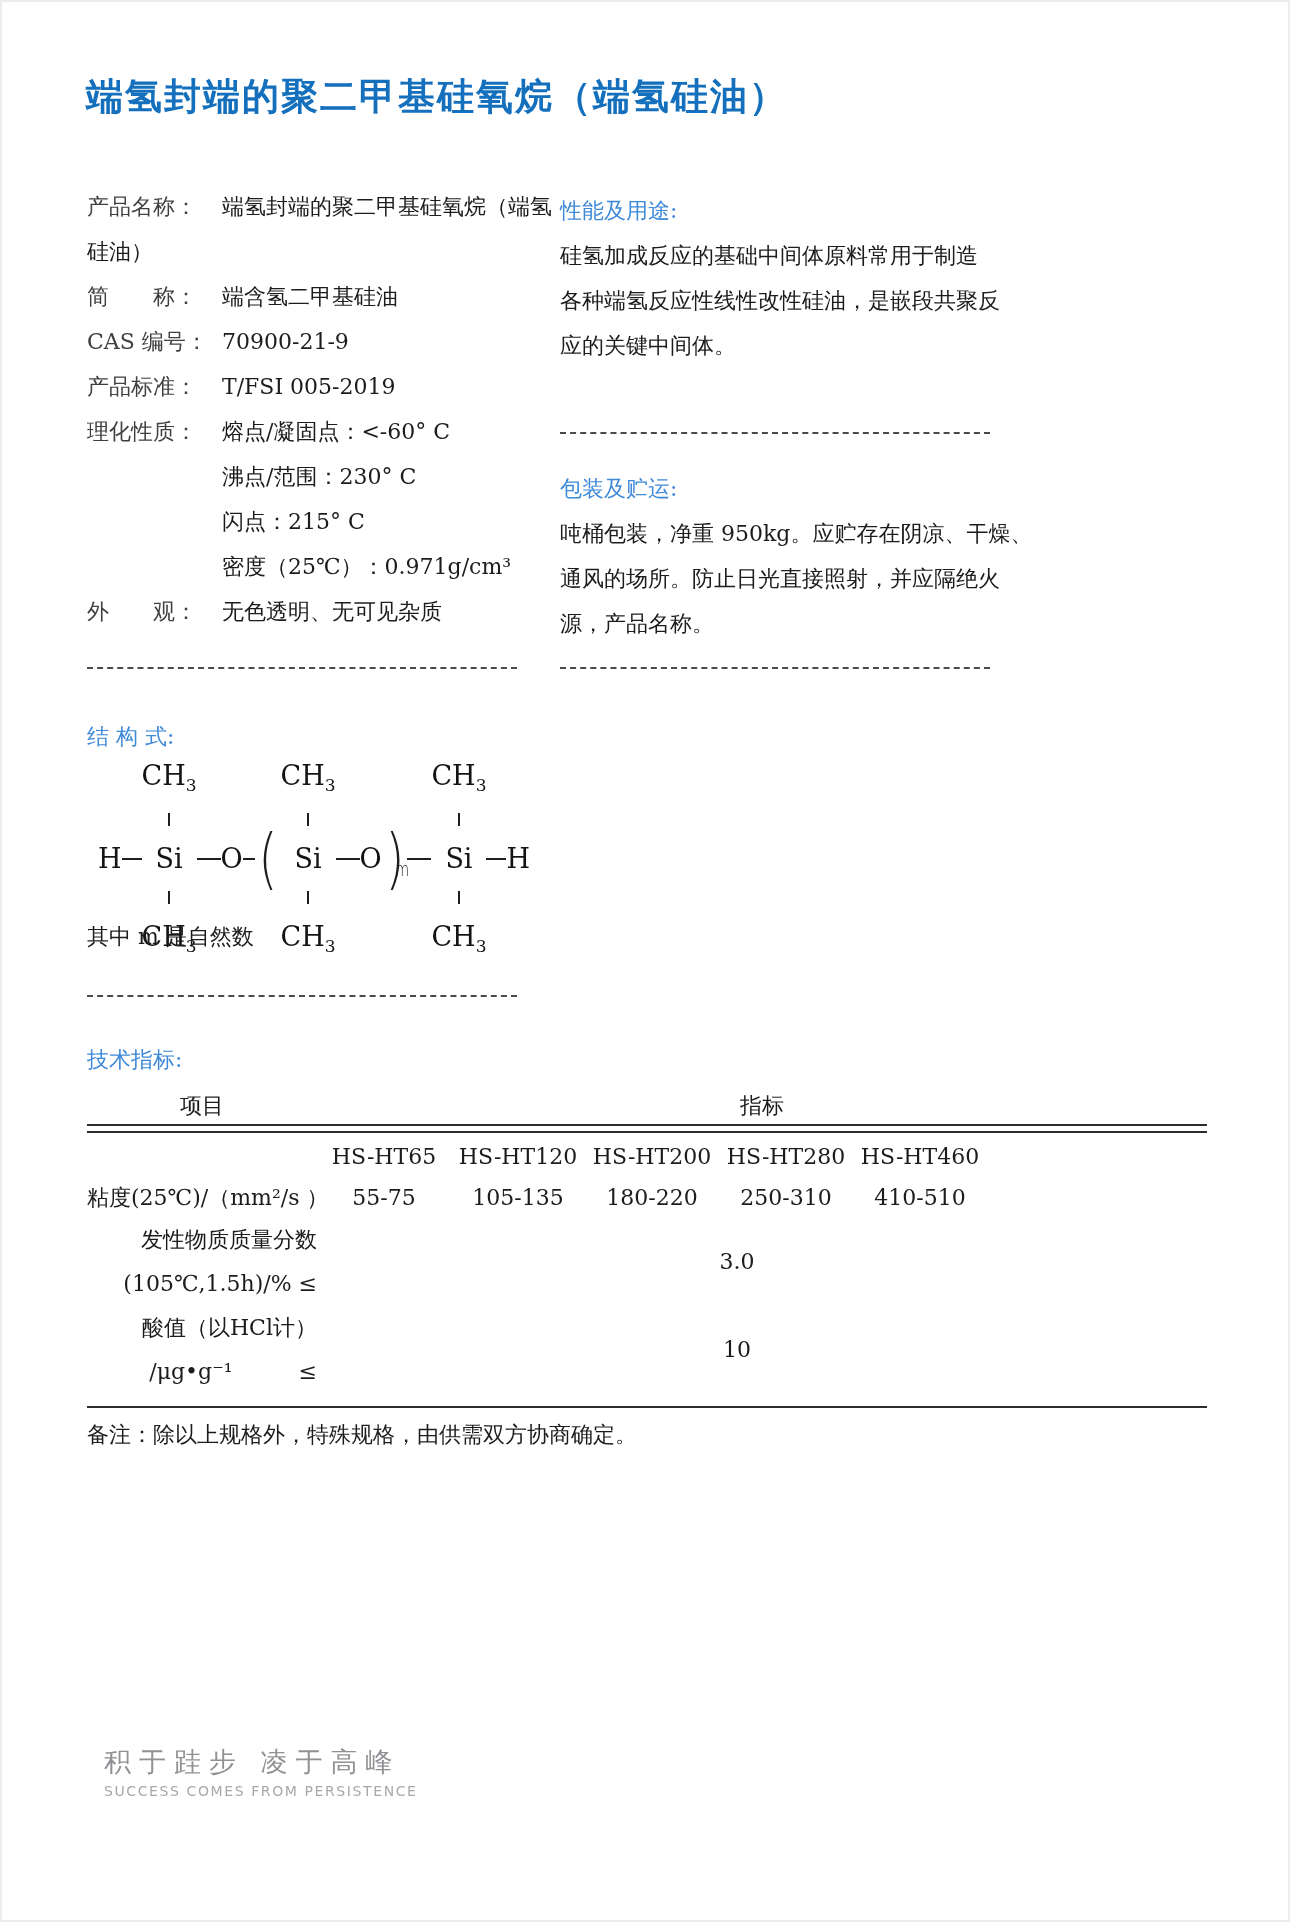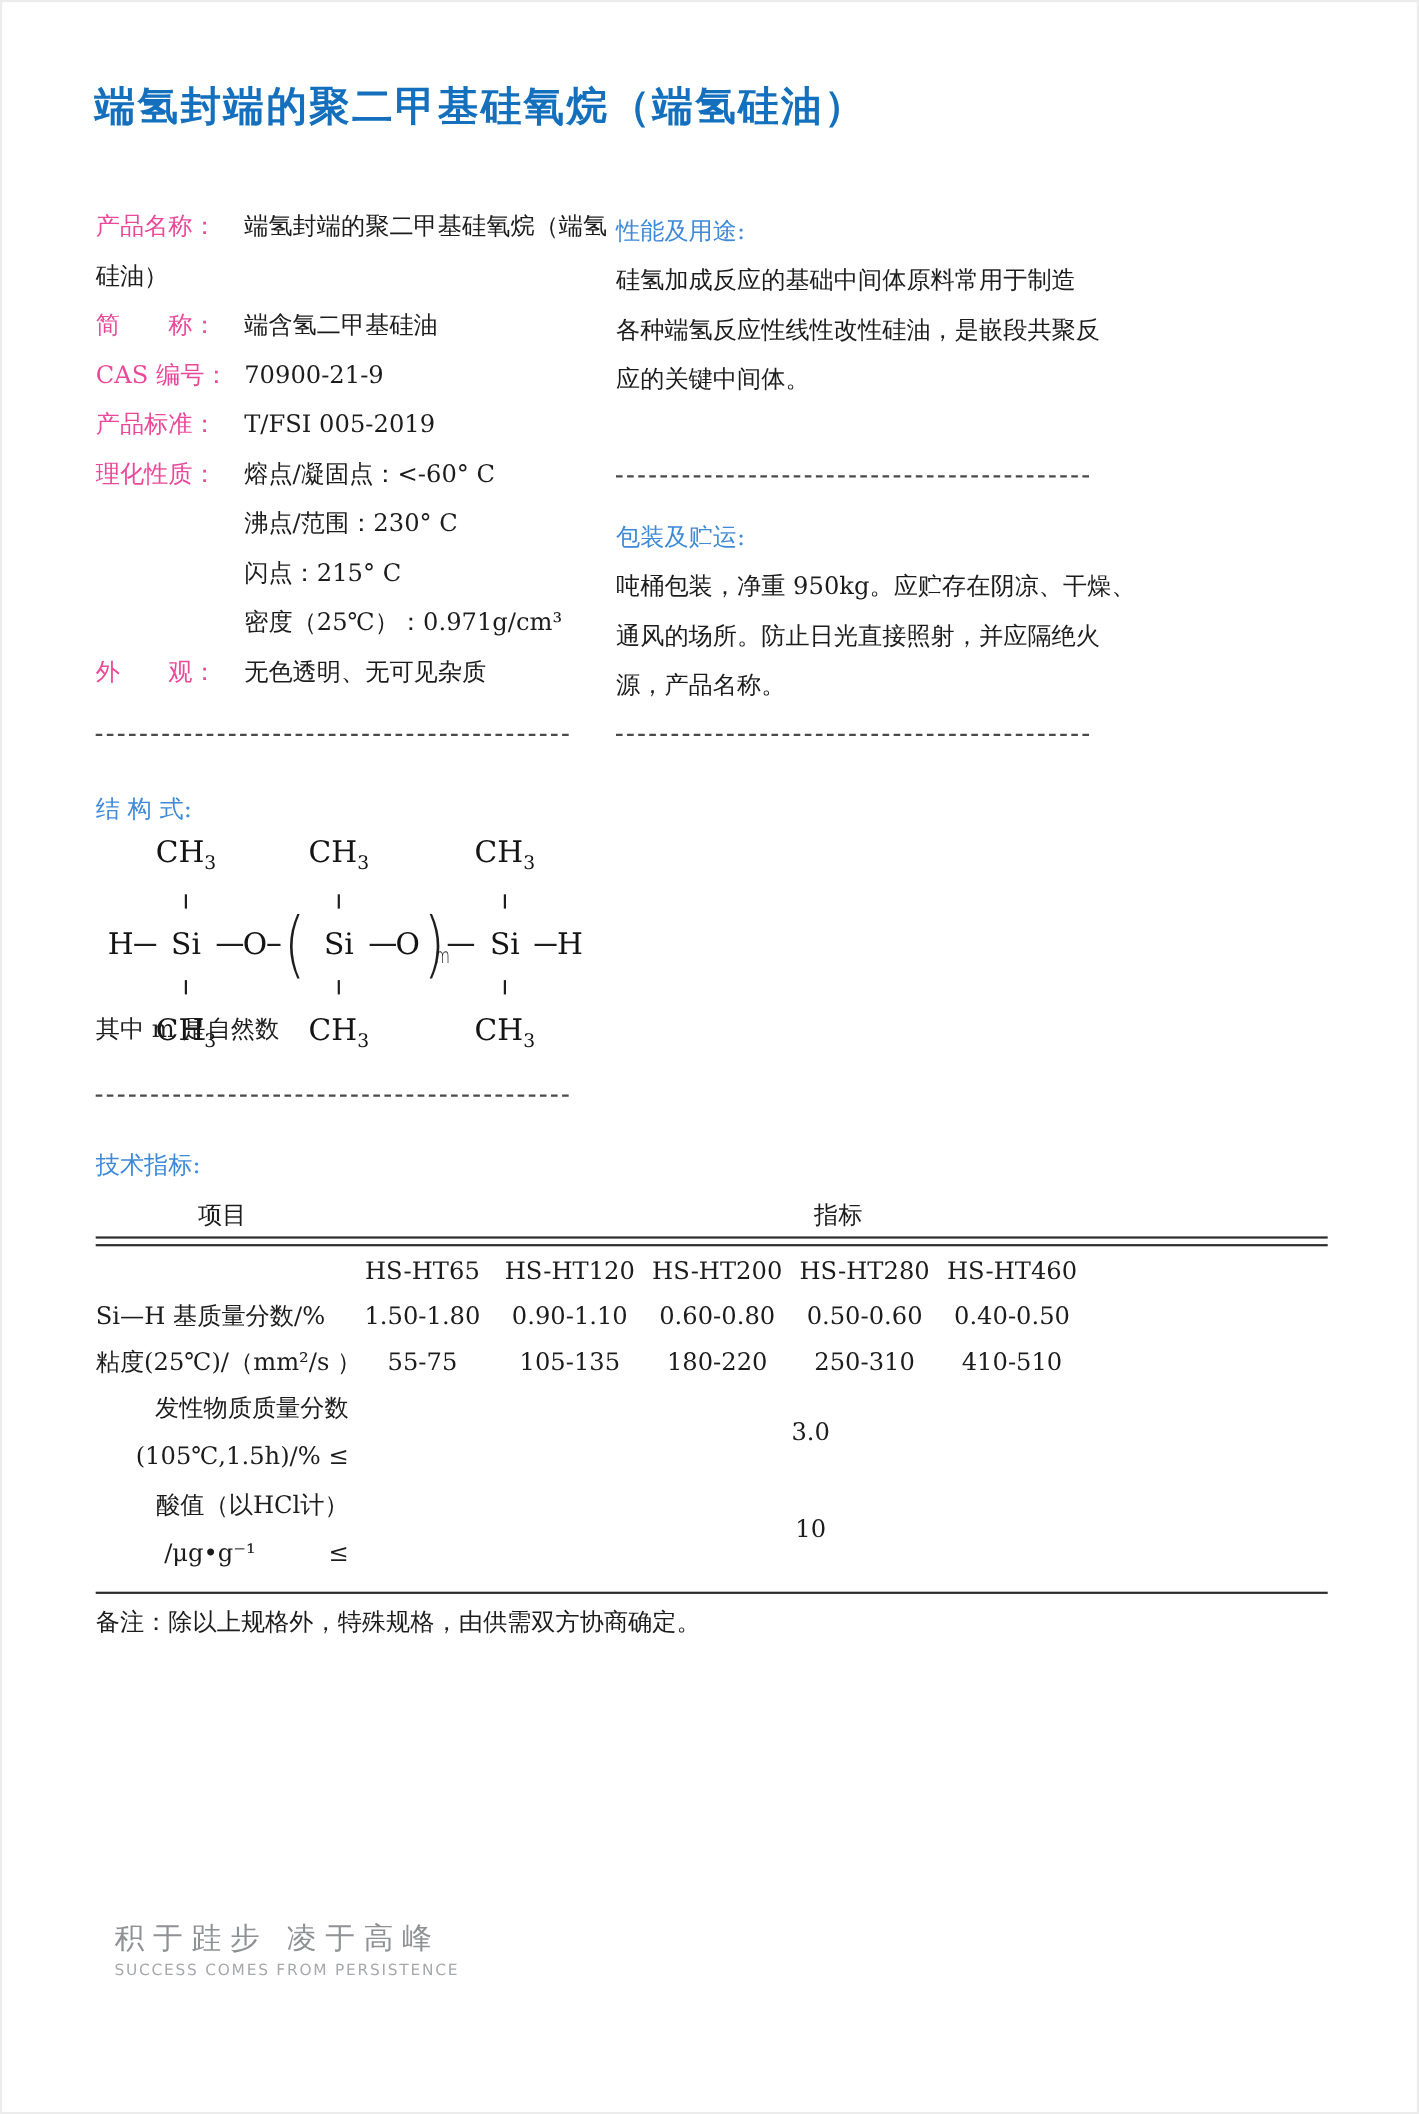--- a/index.html
+++ b/index.html
@@ -15,21 +15,21 @@
   }
   .title{
     position:absolute;left:84px;top:70px;
     font-family:"DejaVu Sans","Liberation Sans",sans-serif;
     font-weight:bold;font-size:37px;letter-spacing:2px;
     color:#1470bd;white-space:nowrap;
   }
   
   .left-info{position:absolute;left:85px;top:182px;width:468px;font-size:22px;}
   .irow{line-height:45px;white-space:nowrap;}
-  .ilabel{display:inline-block;width:135px;color:#ec4899;}
+  .ilabel{display:inline-block;width:135px;color:#404040;}
   .indent{padding-left:135px;}
   .right-col{position:absolute;left:558px;width:434px;font-size:22px;}
   .sec1{top:186px;}
   .sec2{top:464px;}
   .rhead{color:#3e89d8;line-height:45px;}
   .rline{line-height:45px;white-space:nowrap;}
   
   .dash{position:absolute;height:0;border-top:2px dashed #4a4a4a;}
   
   .sec-head{position:absolute;left:85px;font-size:22px;color:#3e89d8;line-height:45px;white-space:nowrap;}
@@ -162,28 +162,20 @@
     <div class="dbl-rule"></div>
     <div class="trow grades">
       <div class="c1"></div>
       <div class="gcell">HS-HT65</div>
       <div class="gcell">HS-HT120</div>
       <div class="gcell">HS-HT200</div>
       <div class="gcell">HS-HT280</div>
       <div class="gcell">HS-HT460</div>
     </div>
     <div class="trow vrow">
-      <div class="c1">Si—H 基质量分数/%</div>
-      <div class="gcell">1.50-1.80</div>
-      <div class="gcell">0.90-1.10</div>
-      <div class="gcell">0.60-0.80</div>
-      <div class="gcell">0.50-0.60</div>
-      <div class="gcell">0.40-0.50</div>
-    </div>
-    <div class="trow vrow">
       <div class="c1">粘度(25℃)/（mm²/s ）</div>
       <div class="gcell">55-75</div>
       <div class="gcell">105-135</div>
       <div class="gcell">180-220</div>
       <div class="gcell">250-310</div>
       <div class="gcell">410-510</div>
     </div>
     <div class="trow tall">
       <div class="c1"><span>发性物质质量分数</span><br><span>(105℃,1.5h)/% ≤</span></div>
       <div class="merged">3.0</div>

